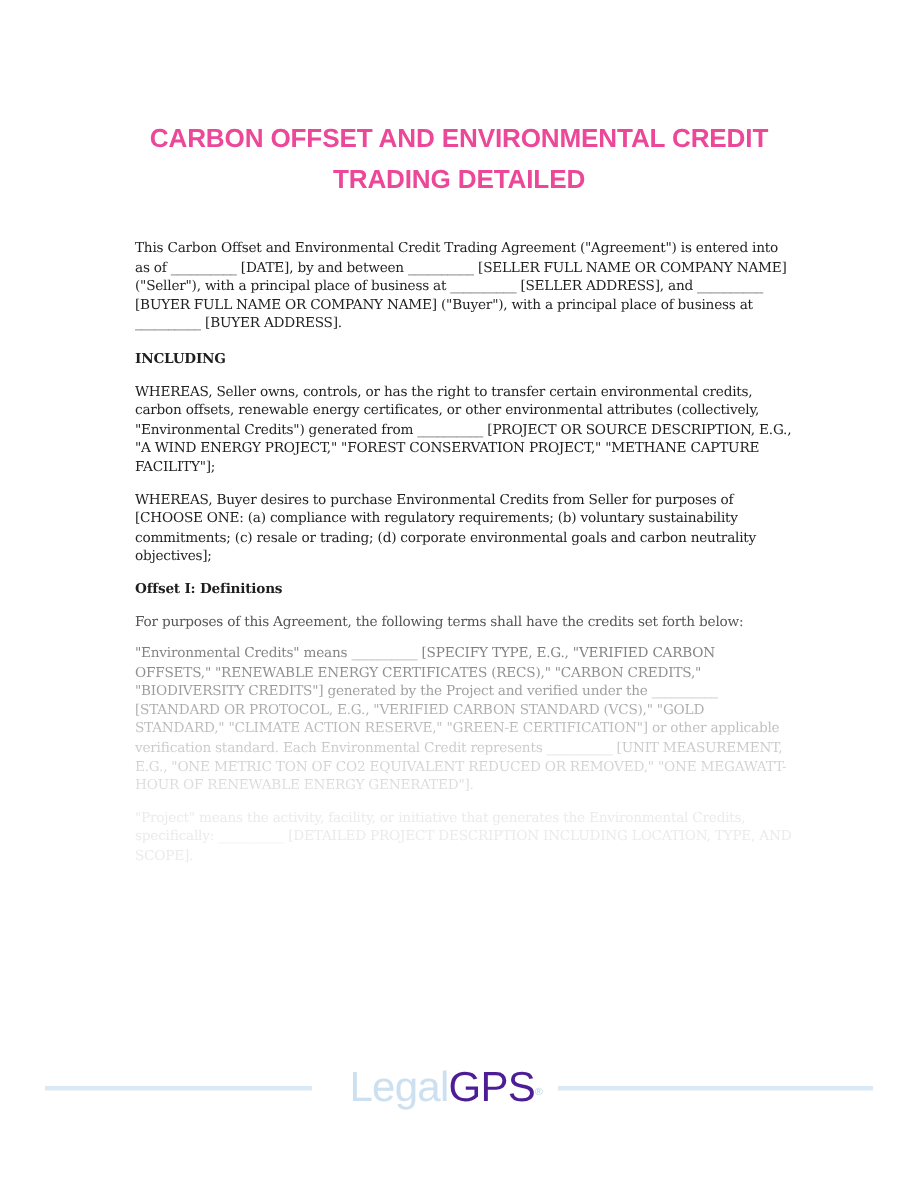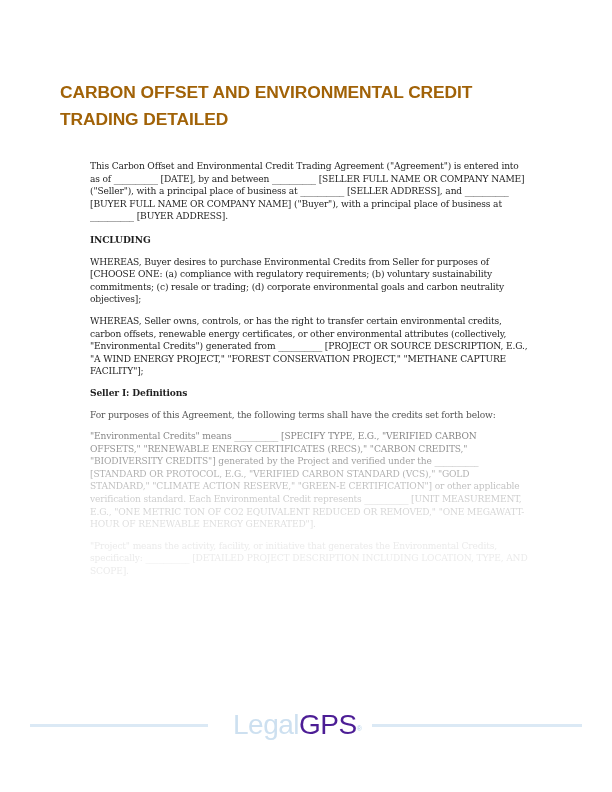--- a/index.html
+++ b/index.html
@@ -2,21 +2,21 @@
 <html><head>
 <meta charset="utf-8">
 <style>
   html, body { margin: 0; padding: 0; }
   body {
     width: 612px; height: 792px; background: #ffffff; position: relative; overflow: hidden;
     font-family: "DejaVu Serif", "Liberation Serif", serif;
   }
   .title {
     position: absolute; left: 60px; top: 79px; width: 492px;
-    color: #a16207;
+    text-align: center; color: #ec4899;
     font-family: "Liberation Sans", "DejaVu Sans", sans-serif;
     font-weight: bold; font-size: 17.4px; line-height: 27px; letter-spacing: -0.1px;
   }
   .body {
     position: absolute; left: 90px; top: 160px; width: 440px;
     font-size: 9.1px; line-height: 12.6px; color: #1f1f1f; letter-spacing: -0.15px;
   }
   .body p { margin: 0 0 9px 0; }
   .heading { font-weight: bold; margin: 0 0 10px 0; }
   .p-intro { margin-bottom: 11px !important; }
@@ -43,23 +43,23 @@
 <body>
 
 <div class="title">
   <div>CARBON OFFSET AND ENVIRONMENTAL CREDIT</div>
   <div>TRADING DETAILED</div>
 </div>
 
 <div class="body">
   <p class="p-intro">This Carbon Offset and Environmental Credit Trading Agreement ("Agreement") is entered into as of __________ [DATE], by and between __________ [SELLER FULL NAME OR COMPANY NAME] ("Seller"), with a principal place of business at __________ [SELLER ADDRESS], and __________ [BUYER FULL NAME OR COMPANY NAME] ("Buyer"), with a principal place of business at __________ [BUYER ADDRESS].</p>
   <p class="heading">INCLUDING</p>
+  <p>WHEREAS, Seller owns, controls, or has the right to transfer certain environmental credits, carbon offsets, renewable energy certificates, or other environmental attributes (collectively, "Environmental Credits") generated from __________ [PROJECT OR SOURCE DESCRIPTION, E.G., "A WIND ENERGY PROJECT," "FOREST CONSERVATION PROJECT," "METHANE CAPTURE FACILITY"];</p>
   <p>WHEREAS, Buyer desires to purchase Environmental Credits from Seller for purposes of [CHOOSE ONE: (a) compliance with regulatory requirements; (b) voluntary sustainability commitments; (c) resale or trading; (d) corporate environmental goals and carbon neutrality objectives];</p>
-  <p>WHEREAS, Seller owns, controls, or has the right to transfer certain environmental credits, carbon offsets, renewable energy certificates, or other environmental attributes (collectively, "Environmental Credits") generated from __________ [PROJECT OR SOURCE DESCRIPTION, E.G., "A WIND ENERGY PROJECT," "FOREST CONSERVATION PROJECT," "METHANE CAPTURE FACILITY"];</p>
-  <p class="heading">Seller I: Definitions</p>
+  <p class="heading">Offset I: Definitions</p>
   <p class="fade-1">For purposes of this Agreement, the following terms shall have the credits set forth below:</p>
   <p class="fade-grad">"Environmental Credits" means __________ [SPECIFY TYPE, E.G., "VERIFIED CARBON OFFSETS," "RENEWABLE ENERGY CERTIFICATES (RECS)," "CARBON CREDITS," "BIODIVERSITY CREDITS"] generated by the Project and verified under the __________ [STANDARD OR PROTOCOL, E.G., "VERIFIED CARBON STANDARD (VCS)," "GOLD STANDARD," "CLIMATE ACTION RESERVE," "GREEN-E CERTIFICATION"] or other applicable verification standard. Each Environmental Credit represents __________ [UNIT MEASUREMENT, E.G., "ONE METRIC TON OF CO2 EQUIVALENT REDUCED OR REMOVED," "ONE MEGAWATT-HOUR OF RENEWABLE ENERGY GENERATED"].</p>
   <p class="fade-4">"Project" means the activity, facility, or initiative that generates the Environmental Credits, specifically: __________ [DETAILED PROJECT DESCRIPTION INCLUDING LOCATION, TYPE, AND SCOPE].</p>
 </div>
 
 <div class="footer">
   <div class="rule left"></div>
   <div class="logo">
     <span class="legal">Legal</span><span class="gps">GPS</span><span class="reg">®</span>
   </div>

